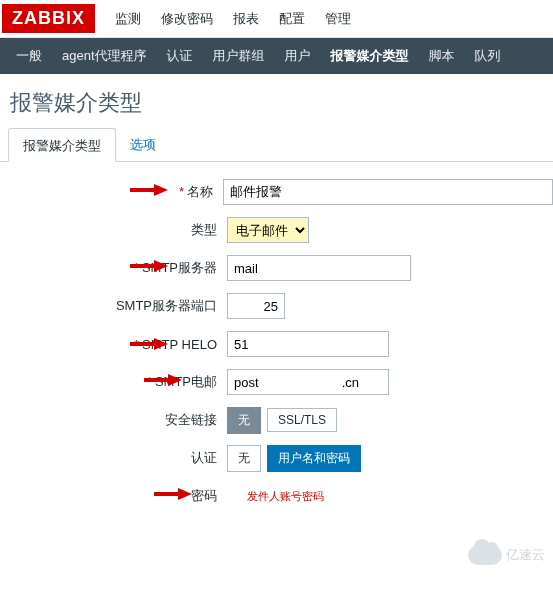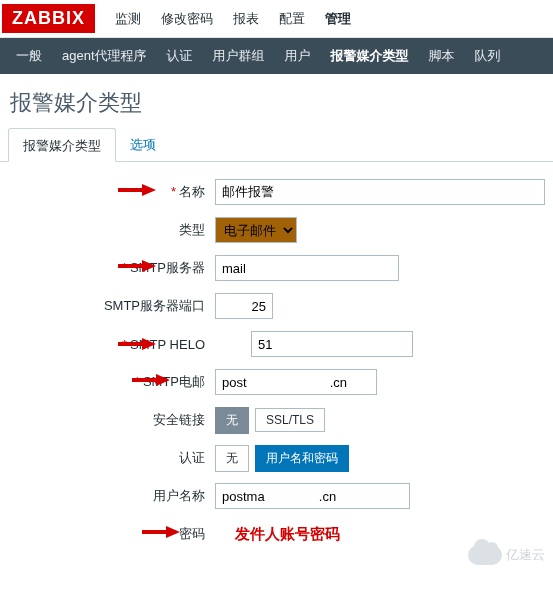--- a/index.html
+++ b/index.html
@@ -1,61 +1,61 @@
 <!DOCTYPE html>
 <html><head>
   <meta charset="utf-8">
   <style>
     * { box-sizing: border-box; margin: 0; padding: 0; }
     body { font-family: Arial, "Microsoft YaHei", sans-serif; font-size: 13px; color: #1f2c33; width: 553px; background: #fff; }
     
     .topbar { display: flex; align-items: center; height: 38px; background: #fff; border-bottom: 1px solid #dfe4e7; padding-left: 2px; }
     .logo { background: #d40000; color: #fff; font-weight: bold; font-size: 18px; padding: 4px 10px; letter-spacing: 1px; margin-right: 10px; font-family: Arial, sans-serif; }
     .topnav-item { color: #1f2c33; padding: 0 10px; font-size: 13px; cursor: pointer; }
-    .topnav-item.active { font-weight: bold; }
+    .topnav-item.active { font-weight: normal; }
     
     .subbar { display: flex; align-items: center; height: 36px; background: #3b4c59; padding-left: 6px; }
     .subnav-item { color: #e8ecef; padding: 0 10px; font-size: 13px; cursor: pointer; }
     .subnav-item.active { background: #3b4c59; color: #fff; font-weight: bold; }
     
     .page-title { font-size: 22px; color: #4a5c6a; padding: 14px 10px 10px; font-weight: normal; }
     
     .tabs { display: flex; border-bottom: 1px solid #c9d4db; margin: 0 0 16px 0; padding-left: 8px; }
     .tab { padding: 8px 14px 6px; color: #0275b8; cursor: pointer; font-size: 13px; }
     .tab.active { color: #1f2c33; border: 1px solid #c9d4db; border-bottom: 1px solid #fff; border-radius: 3px 3px 0 0; margin-bottom: -1px; background: #fff; }
     
-    .form { padding-left: 0; }
+    .form { padding-left: 12px; }
     .form-row { display: flex; align-items: center; margin-bottom: 10px; min-height: 28px; }
     .form-label { width: 215px; text-align: right; padding-right: 10px; font-size: 13px; color: #1f2c33; position: relative; }
     .req { color: #d40000; margin-right: 3px; }
     .form-control { }
     
     input[type="text"] { border: 1px solid #acbbc5; padding: 4px 6px; font-size: 13px; height: 26px; background:#fff; }
     input.w-name { width: 330px; }
     input.w-srv { width: 184px; }
     input.w-port { width: 58px; text-align: right; }
-    input.w-helo { width: 162px; margin-left: 36px; }
+    input.w-helo { width: 162px; }
     input.w-email { width: 162px; }
     input.w-user { width: 195px; }
     
-    select { border: 1px solid #acbbc5; padding: 3px 4px; font-size: 13px; height: 26px; background:#a16207; }
+    select { border: 1px solid #acbbc5; padding: 3px 4px; font-size: 13px; height: 26px; background:#fef9c3; }
     
     .btn-group { display: flex; gap: 6px; align-items: center; }
     .seg-btn { border: 1px solid #acbbc5; background: #fff; padding: 4px 10px; font-size: 12px; cursor: pointer; color: #1f2c33; }
     .seg-btn.active { background: #7a8a96; color: #fff; border-color: #7a8a96; }
     .seg-btn.blue-active { background: #0275b8; color: #fff; border-color: #0275b8; }
     
     .checkbox { width: 16px; height: 16px; }
     .btn-change-pwd { background: #0275b8; color: #fff; border: 1px solid #0275b8; padding: 4px 10px; font-size: 13px; cursor: pointer; }
     
     .annotation-arrow { position: absolute; left: 116px; width: 40px; height: 14px; }
     .arrow-shape { width: 0; height: 0; border-top: 6px solid transparent; border-bottom: 6px solid transparent; border-left: 14px solid #d40000; position: absolute; right: 0; top: 1px; }
     .arrow-tail { width: 26px; height: 4px; background: #d40000; position: absolute; left: 2px; top: 5px; }
     
-    .annotation-text { color: #d40000; font-size: 15px; margin-left: 20px; font-weight: bold; }
+    .annotation-text { color: #d40000; font-size: 11px; margin-left: 20px; }
     
     .watermark { position: absolute; right: 8px; top: 545px; opacity: 0.5; display:flex; align-items:center; gap:4px; }
     .wm-cloud { width: 34px; height: 20px; background: #b9c4cb; border-radius: 10px; position: relative; }
     .wm-cloud::before { content:''; position:absolute; width:16px; height:16px; background:#b9c4cb; border-radius:50%; top:-6px; left:6px; }
     .wm-cloud::after { content:''; position:absolute; width:12px; height:12px; background:#b9c4cb; border-radius:50%; top:-3px; left:18px; }
     .wm-text { color:#9aa7af; font-size:13px; }
     
     .masked { background: linear-gradient(90deg, #fff 0%, #fff 40%, #f0f0f0 45%, #fff 55%); }
   </style>
 </head>
@@ -157,24 +157,20 @@
   </div>
 
   <div class="form-row">
     <label class="form-label"><span>认证</span></label>
     <div class="form-control btn-group">
       <button class="seg-btn">无</button>
       <button class="seg-btn blue-active">用户名和密码</button>
     </div>
   </div>
 
-  <div class="form-row">
-    <label class="form-label"><span>用户名称</span></label>
-    <div class="form-control"><input type="text" class="w-user masked" value="postma               .cn" style=""></div>
-  </div>
 
   <div class="form-row">
     <label class="form-label">
       <span class="annotation-arrow" style="left:140px">
           <span class="arrow-tail"></span>
           <span class="arrow-shape"></span>
         </span>
       <span>密码</span>
     </label>
     <div class="form-control" style="display:flex;align-items:center;">

